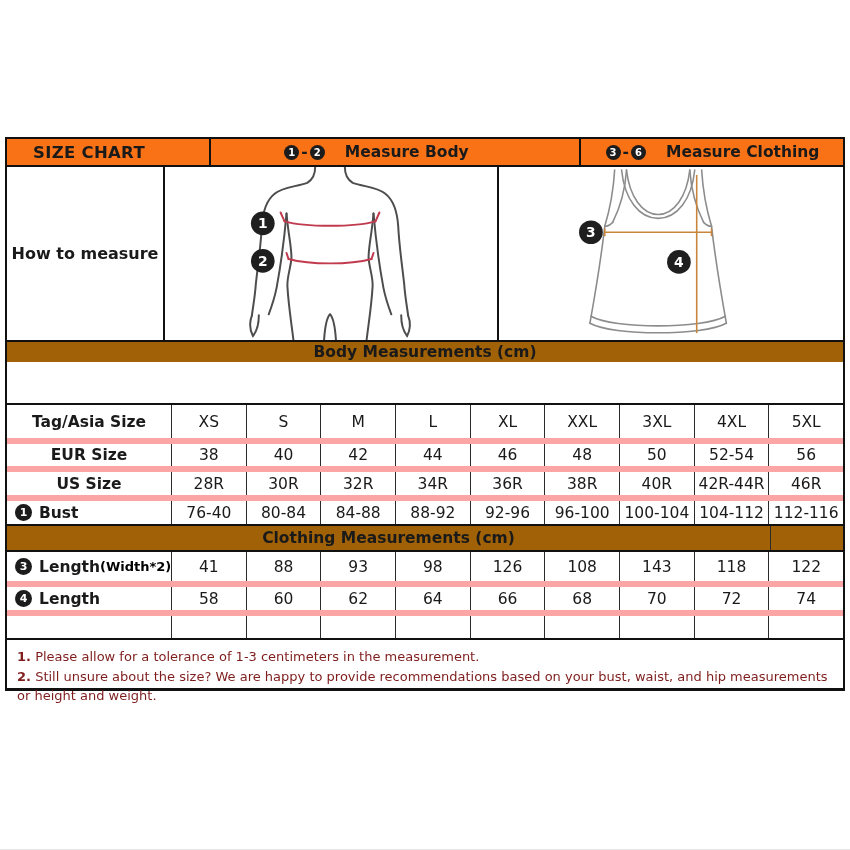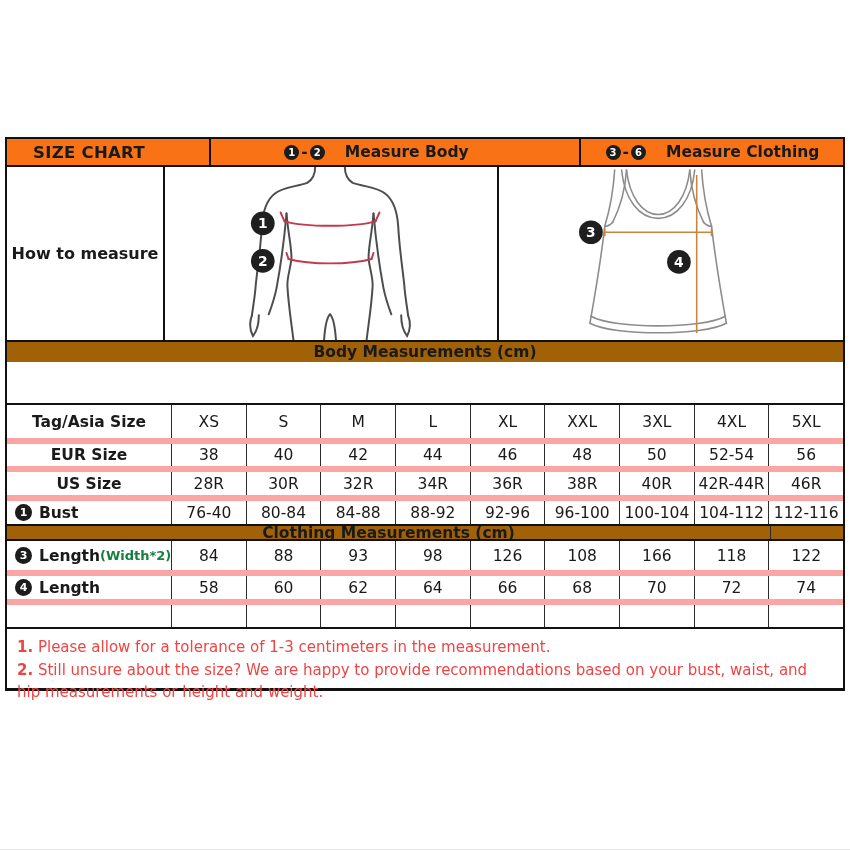--- a/index.html
+++ b/index.html
@@ -33,38 +33,38 @@
   .r-measure{height:175px;background:#fff;}
   .m-label{width:156px;flex:0 0 auto;font-weight:bold;font-size:16px;}
   .m-body{width:332px;flex:0 0 auto;border-left:2px solid #111;position:relative;}
   .m-cloth{flex:1 1 0;border-left:2px solid #111;position:relative;}
   .m-body svg,.m-cloth svg{position:absolute;left:0;top:0;width:100%;height:100%;}
   .r-band1{height:22px;}
   .r-tag{height:35px;margin-top:41px;}  .r-tag .v{font-weight:normal;}
   .r-eur{height:28px;}
   .r-us{height:29px;}
   .r-bust{height:29px;}
-  .r-band2{height:15px;}
+  .r-band2{height:26px;}
   .span9{width:763px;flex:0 0 auto;}
   .bandtail{flex:1 1 0;border-left:1px solid #2b2b2b;}
   .r-chest{height:31px;}
   .r-length{height:29px;}
   .r-empty{height:28px;}
   .r-notes{height:88px;display:block;padding:7px 10px 0 10px;box-sizing:border-box;}
-  .note-line{font-size:15px;line-height:1.5;white-space:normal;color:#ef4444;}
+  .note-line{font-size:13px;line-height:1.5;white-space:normal;color:#7f1d1d;}
   .note-line b{font-weight:bold;}
   .badge{
     display:inline-flex;flex:0 0 auto;width:17px;height:17px;border-radius:50%;
     background:#1c1c1c;color:#fff;align-items:center;justify-content:center;
     font-size:11px;font-weight:bold;margin-right:7px;
   }
   .hbadge{width:15px;height:15px;font-size:10px;margin:0 1px;}
   .hdash{font-weight:bold;margin:0 1px;}
   .hlabel{margin-left:19px;}
-  .orange-note{color:#15803d;font-weight:bold;font-size:13px;}
+  .orange-note{color:#000000;font-weight:bold;font-size:13px;}
   .watermark{
     position:absolute;left:70px;top:395px;font-family:"DejaVu Serif","Liberation Serif",serif;
     font-style:italic;font-size:150px;color:#8a9096;opacity:0.10;
     transform:rotate(-10deg);pointer-events:none;letter-spacing:18px;
   }
   .bottom-hairline{position:absolute;left:0;bottom:0;width:850px;height:1px;background:#e6e6e6;}
 </style>
 </head>
 <body>
 
@@ -228,27 +228,27 @@
     <div class="cell span9">Clothing Measurements  (cm)</div>
     <div class="cell bandtail"></div>
   </div>
 
   <div class="row r-chest bt2">
     <div class="cell lab left">
       <span class="badge">3</span>
         <span>Length</span>
         <span class="orange-note">(Width*2)</span>
     </div>
-    <div class="cell v">84</div>
+    <div class="cell v">41</div>
     <div class="cell v">88</div>
     <div class="cell v">93</div>
     <div class="cell v">98</div>
     <div class="cell v">126</div>
     <div class="cell v">108</div>
-    <div class="cell v">166</div>
+    <div class="cell v">143</div>
     <div class="cell v">118</div>
     <div class="cell v">122</div>
   </div>
 
   <div class="row r-length bt1">
     <div class="cell lab left">
       <span class="badge">4</span>
         <span>Length</span>
     </div>
     <div class="cell v">58</div>

